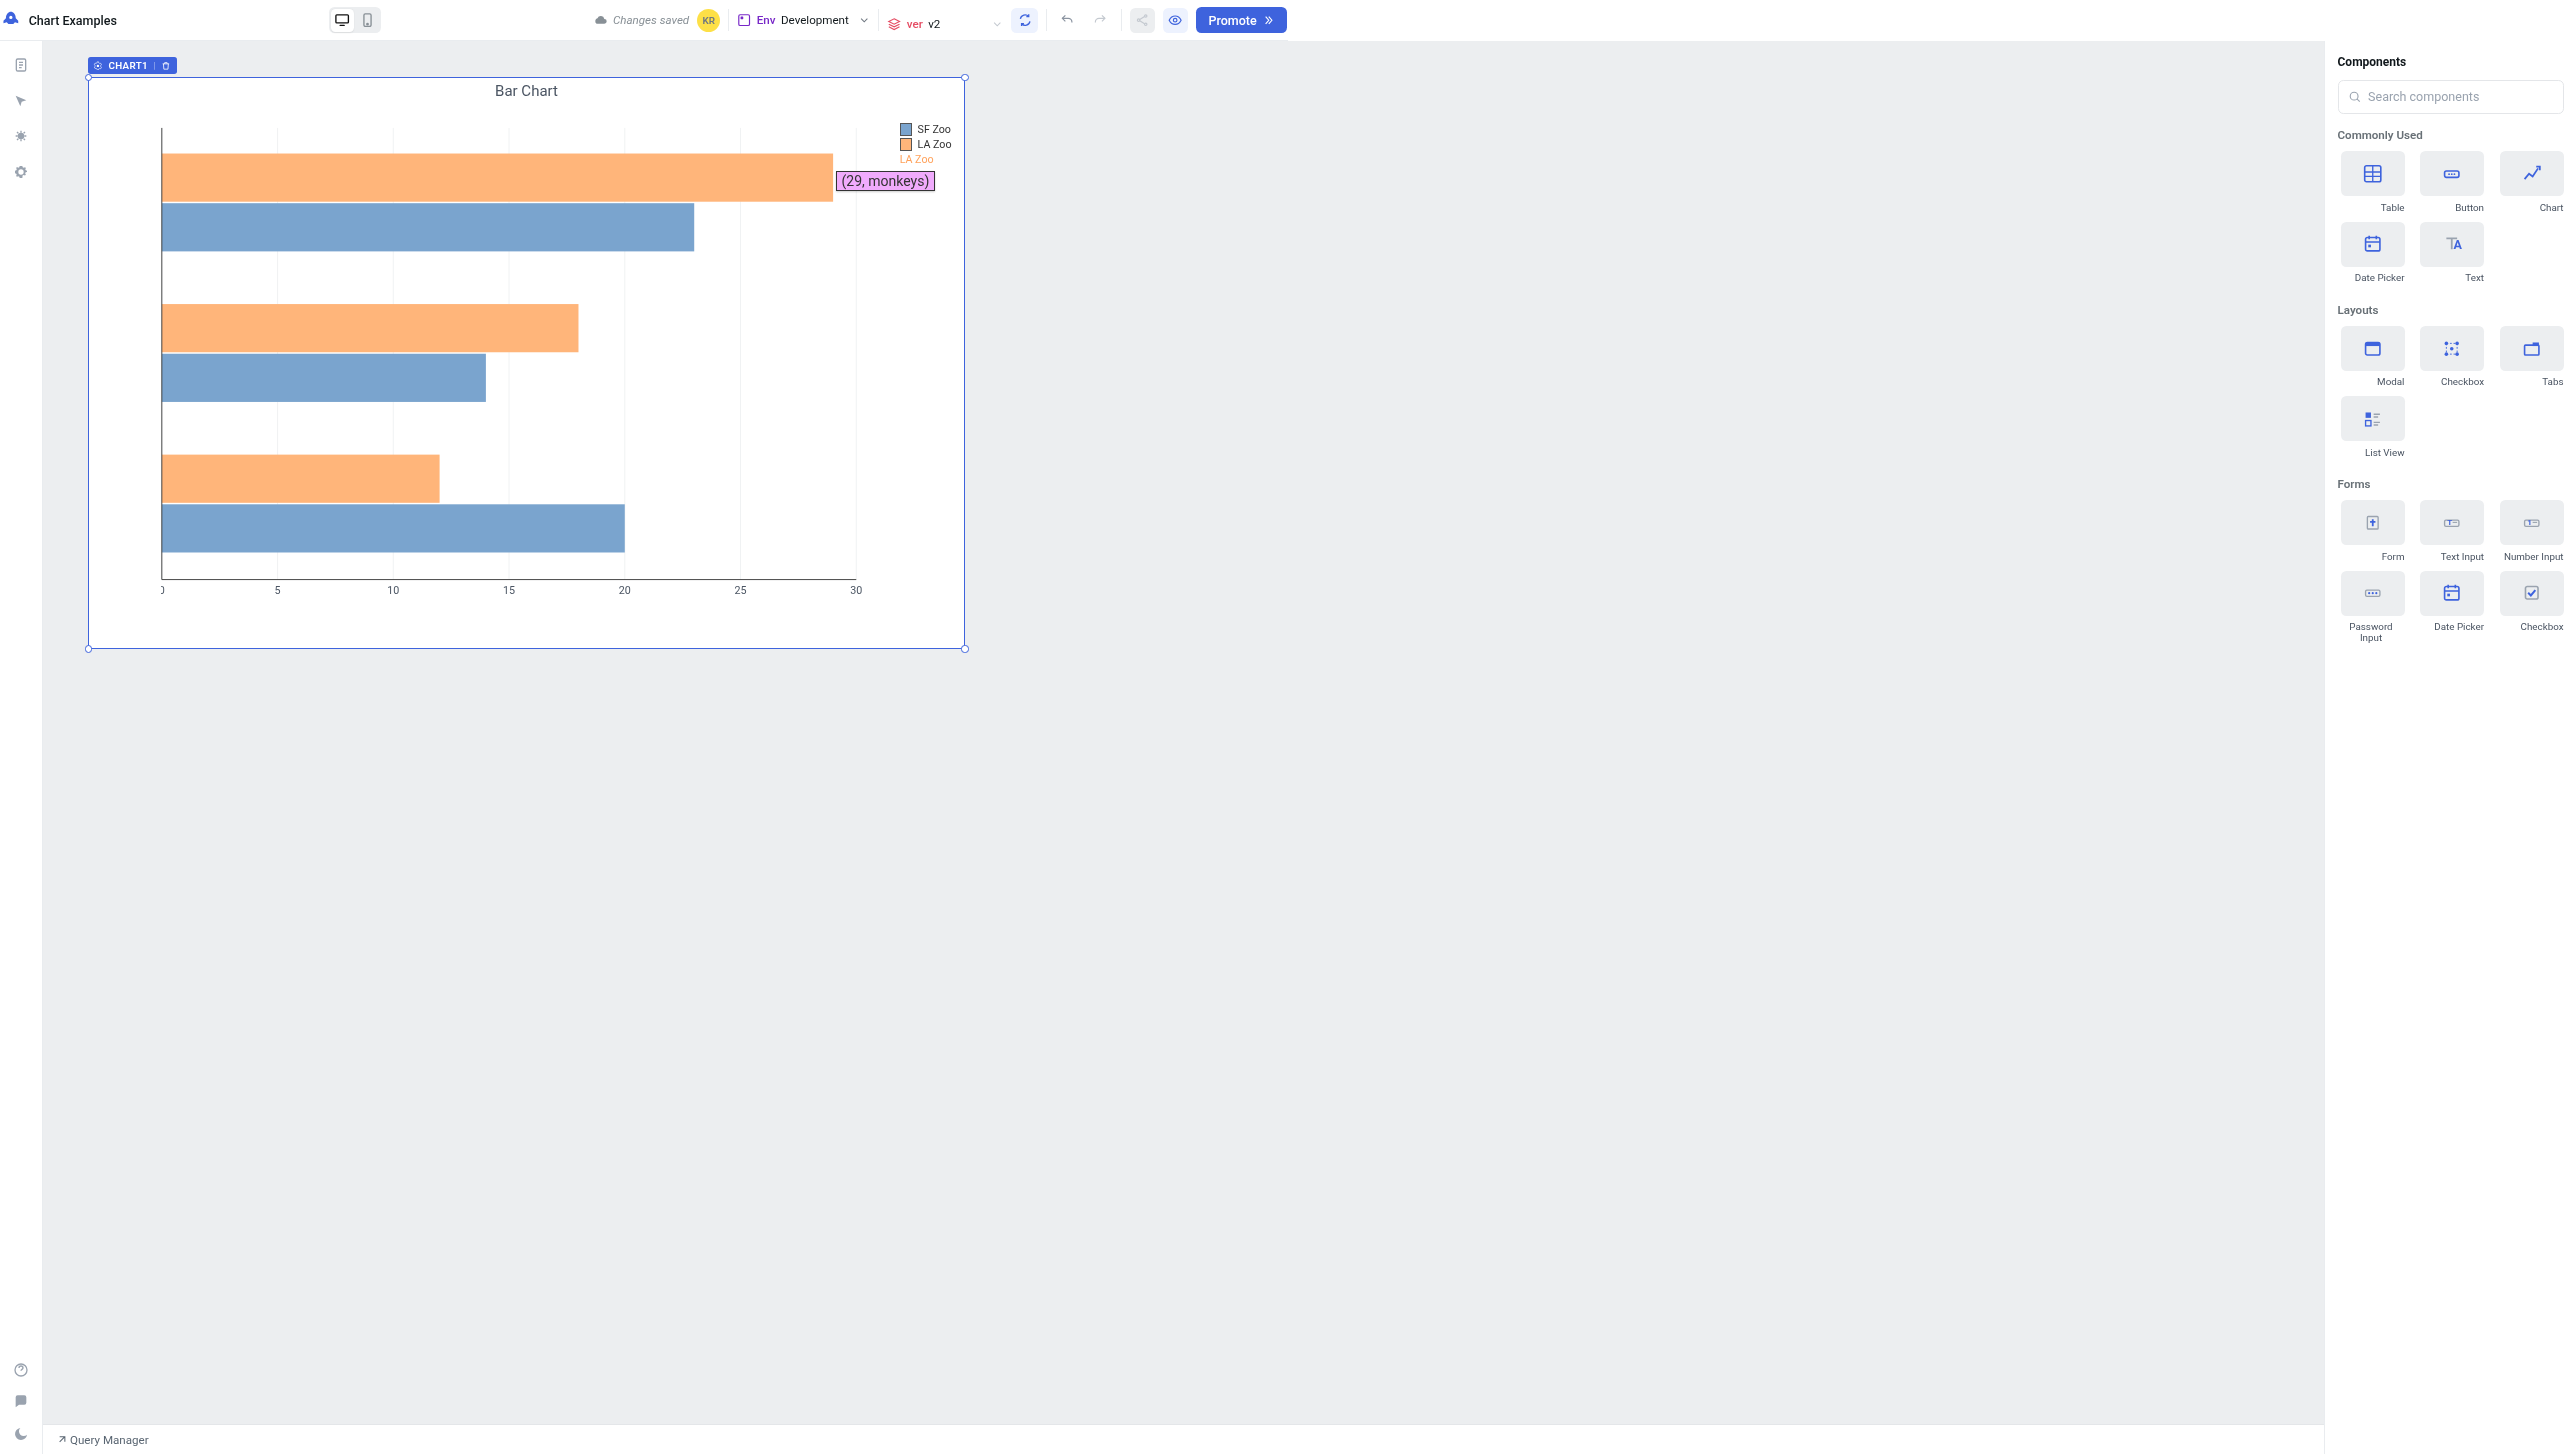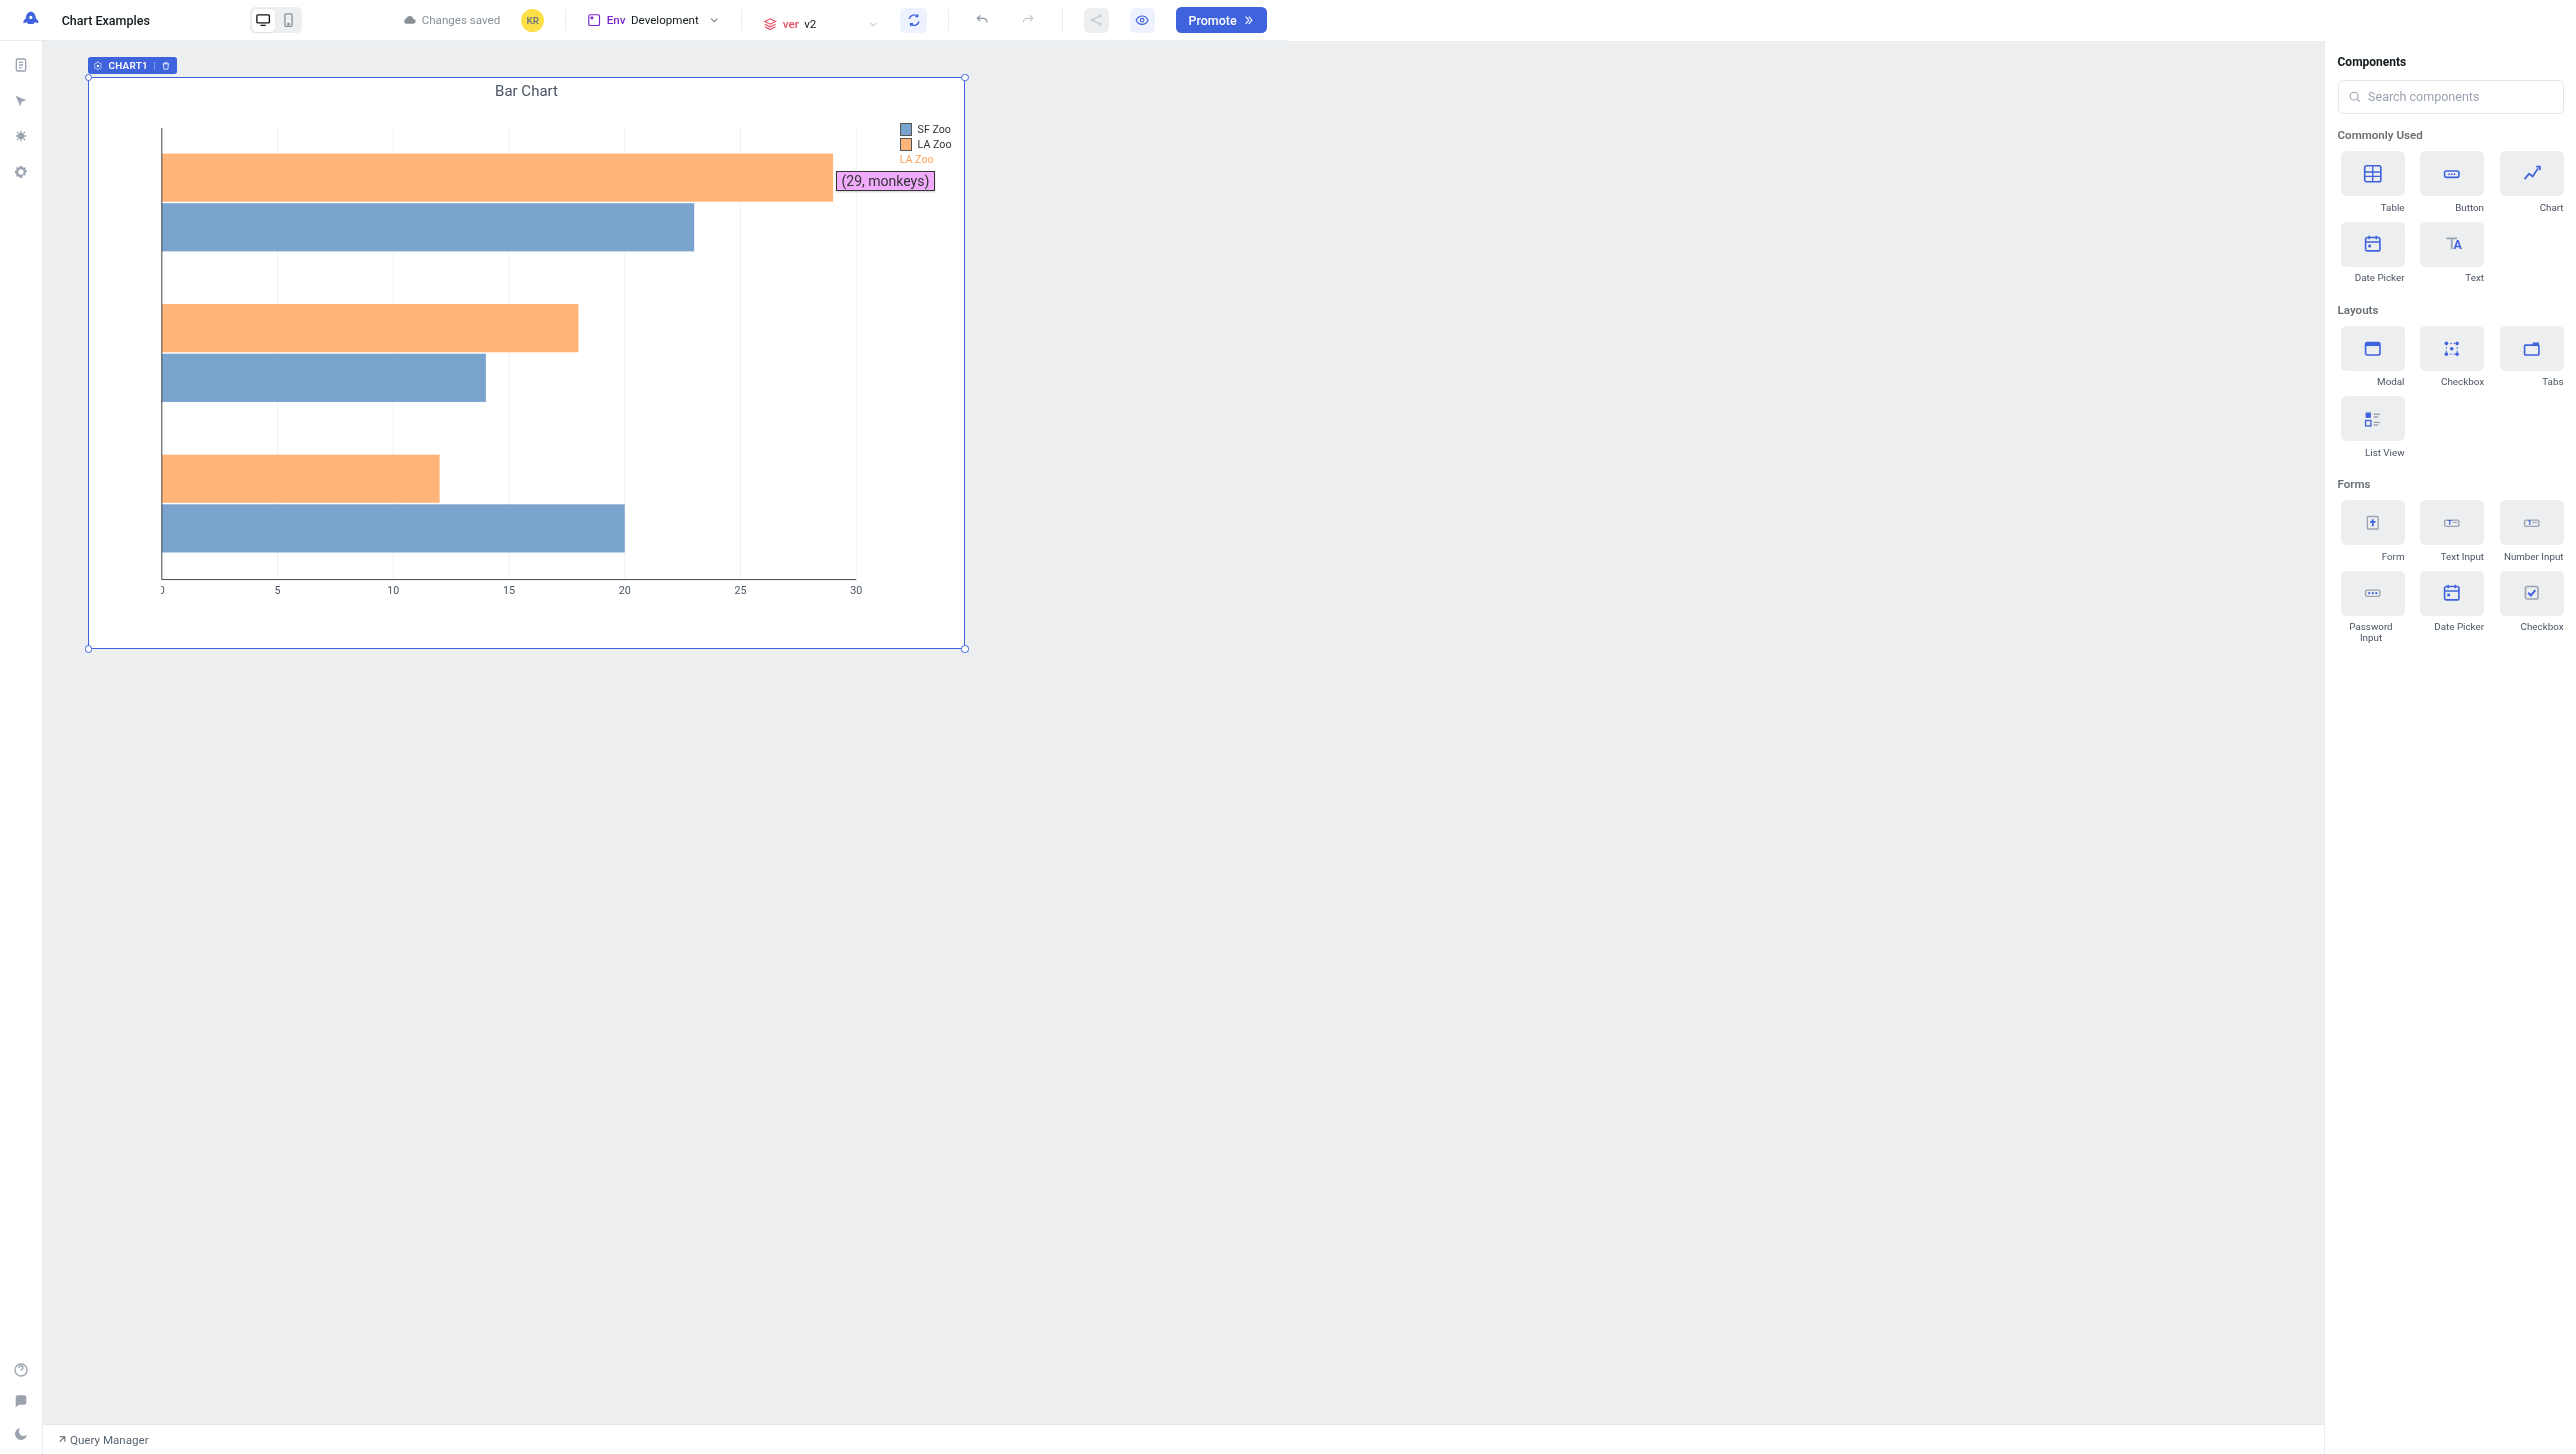--- a/index.html
+++ b/index.html
@@ -11,22 +11,22 @@
     height: 727px;
     overflow: hidden;
   }
 
   
   .topbar {
     height: 41px;
     border-bottom: 0.9px solid #e9ecef;
     display: flex;
     align-items: center;
-    padding: 0 21px;
-    gap: 21px;
+    padding: 0 1px;
+    gap: 8px;
     font-size: 12.5px;
   }
   .rocket-icon {
     width: 19.7px; height: 19.7px;
     color: #3e63dd;
   }
   .app-title { font-weight: 500; color: #11181c; }
   .spacer-flex { flex: 1; }
   .device-toggle {
     display: flex;
@@ -35,21 +35,21 @@
     padding: 1.8px;
     gap: 1.8px;
   }
   .device-toggle .btn {
     width: 23px; height: 23px;
     border-radius: 4.5px;
     display: flex; align-items: center; justify-content: center;
     color: #889096;
   }
   .device-toggle .btn.active { background: #fff; color: #111; box-shadow: 0 0.9px 1.8px rgba(0,0,0,0.08); }
-  .save-status { color: #889096; display: flex; gap: 5.4px; font-size: 11.6px; }
+  .save-status { color: #889096; display: flex; gap: 5.4px; font-size: 11.6px; font-style: italic; }
   .avatar {
     width: 23px; height: 23px; border-radius: 50%;
     background: #fde047; color: #6f7780; font-size: 9.8px; font-weight: 600;
     display: flex; align-items: center; justify-content: center;
   }
   .vsep { width: 0.9px; height: 21.5px; background: #e9ecef; }
   .env-pill {
     display: flex; align-items: center; gap: 5.4px;
     font-size: 11.6px;
   }

